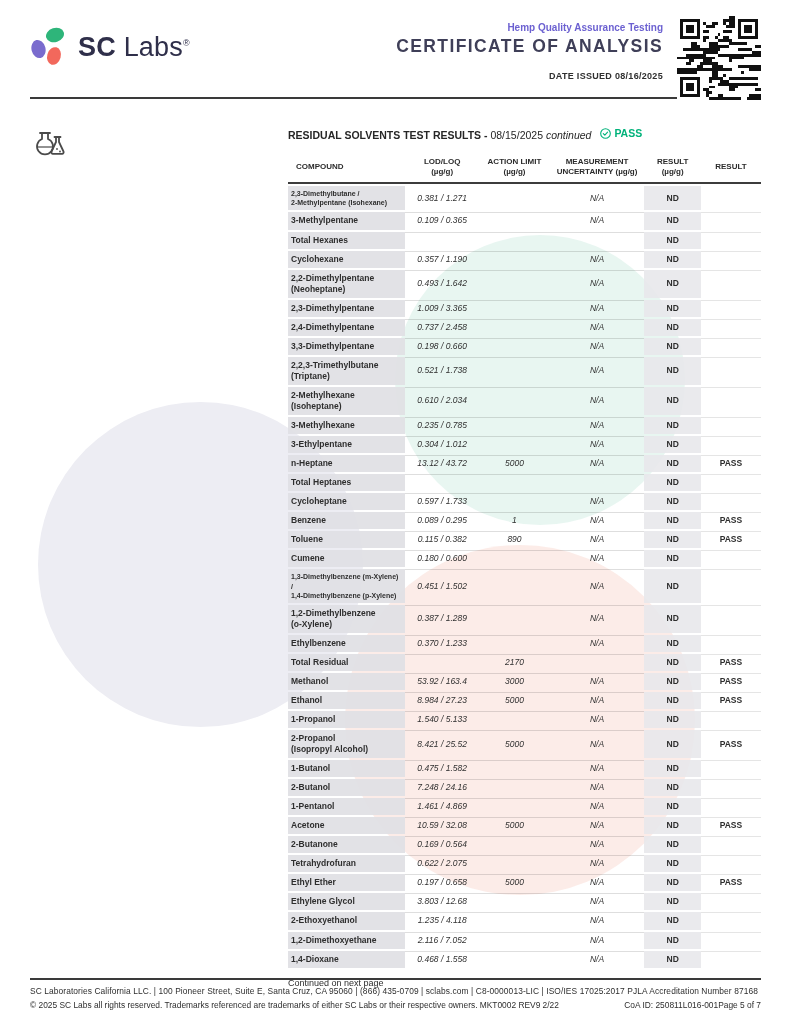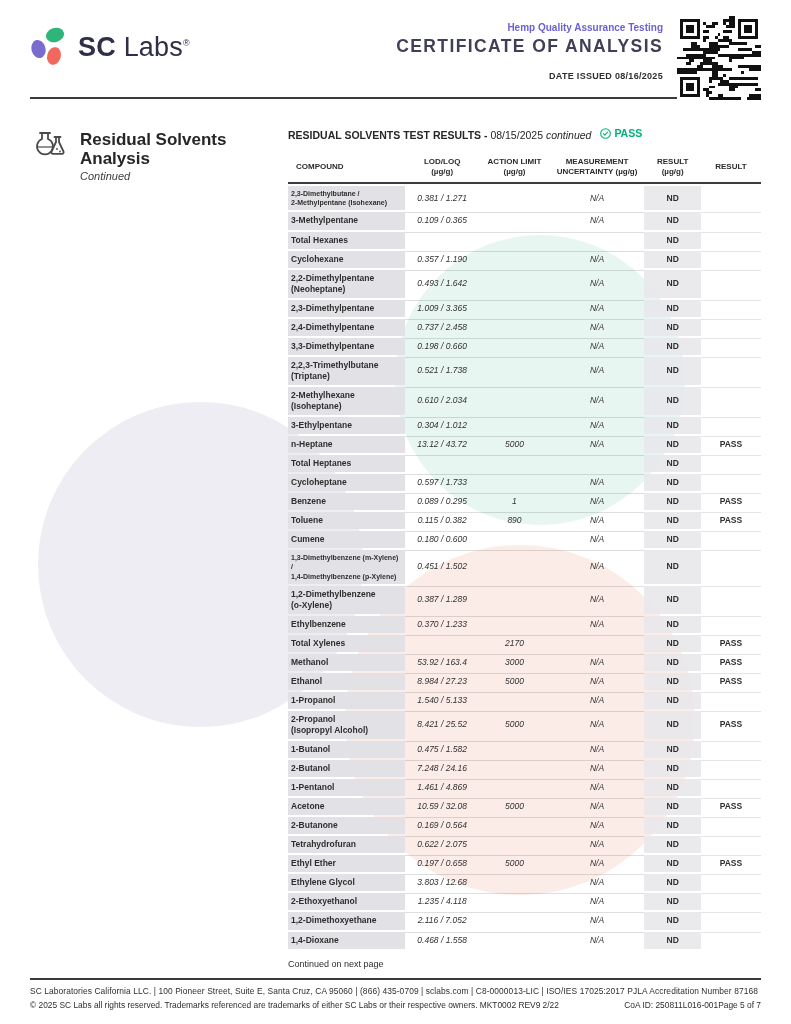--- a/index.html
+++ b/index.html
@@ -381,24 +381,20 @@
         <div class="sect">
           <svg class="sect-icon" viewBox="0 0 40 40" fill="none" stroke="#4a4a4a" stroke-width="1.8">
             <path d="M12 6 v6 a8 8 0 1 0 6 0 V6" stroke-linecap="round"></path>
             <path d="M10 6 h10" stroke-linecap="round"></path>
             <path d="M8 20 h14" stroke-width="1.2"></path>
             <path d="M26 10 v5 l-4.5 9.5 a1.6 1.6 0 0 0 1.4 2.3 h9.2 a1.6 1.6 0 0 0 1.4-2.3 L29 15 v-5" stroke-linecap="round"></path>
             <path d="M24.5 10 h6" stroke-linecap="round"></path>
             <circle cx="27" cy="22" r="0.9" fill="#4a4a4a" stroke="none"></circle>
             <circle cx="30" cy="24.5" r="0.9" fill="#4a4a4a" stroke="none"></circle>
           </svg>
-          <div>
-            <div class="sect-title">Residual Solvents Analysis</div>
-            <div class="sect-sub">Continued</div>
-          </div>
         </div>
       </div>
 
       <div class="right-col">
         <div class="tbl-title">
           <span class="t-bold">RESIDUAL SOLVENTS TEST RESULTS -</span>
           <span>08/15/2025</span>
           <span class="t-italic">continued</span>
           <span class="badge">
             <svg viewBox="0 0 16 16">
@@ -513,20 +509,28 @@
   <tr>
     <td class="c-compound">2-Methylhexane
 (Isoheptane)</td>
     <td class="c-lod">0.610 / 2.034</td>
     <td class="c-action"></td>
     <td class="c-unc">N/A</td>
     <td class="c-result">ND</td>
     <td class="c-status"></td>
   </tr>
 
+  <tr>
+    <td class="c-compound">3-Methylhexane</td>
+    <td class="c-lod">0.235 / 0.785</td>
+    <td class="c-action"></td>
+    <td class="c-unc">N/A</td>
+    <td class="c-result">ND</td>
+    <td class="c-status"></td>
+  </tr>
 
   <tr>
     <td class="c-compound">3-Ethylpentane</td>
     <td class="c-lod">0.304 / 1.012</td>
     <td class="c-action"></td>
     <td class="c-unc">N/A</td>
     <td class="c-result">ND</td>
     <td class="c-status"></td>
   </tr>
 
@@ -607,21 +611,21 @@
   <tr>
     <td class="c-compound">Ethylbenzene</td>
     <td class="c-lod">0.370 / 1.233</td>
     <td class="c-action"></td>
     <td class="c-unc">N/A</td>
     <td class="c-result">ND</td>
     <td class="c-status"></td>
   </tr>
 
   <tr>
-    <td class="c-compound">Total Xylenes</td>
+    <td class="c-compound">Total Residual</td>
     <td class="c-lod"></td>
     <td class="c-action">2170</td>
     <td class="c-unc"></td>
     <td class="c-result">ND</td>
     <td class="c-status">PASS</td>
   </tr>
 
   <tr>
     <td class="c-compound">Methanol</td>
     <td class="c-lod">53.92 / 163.4</td>

